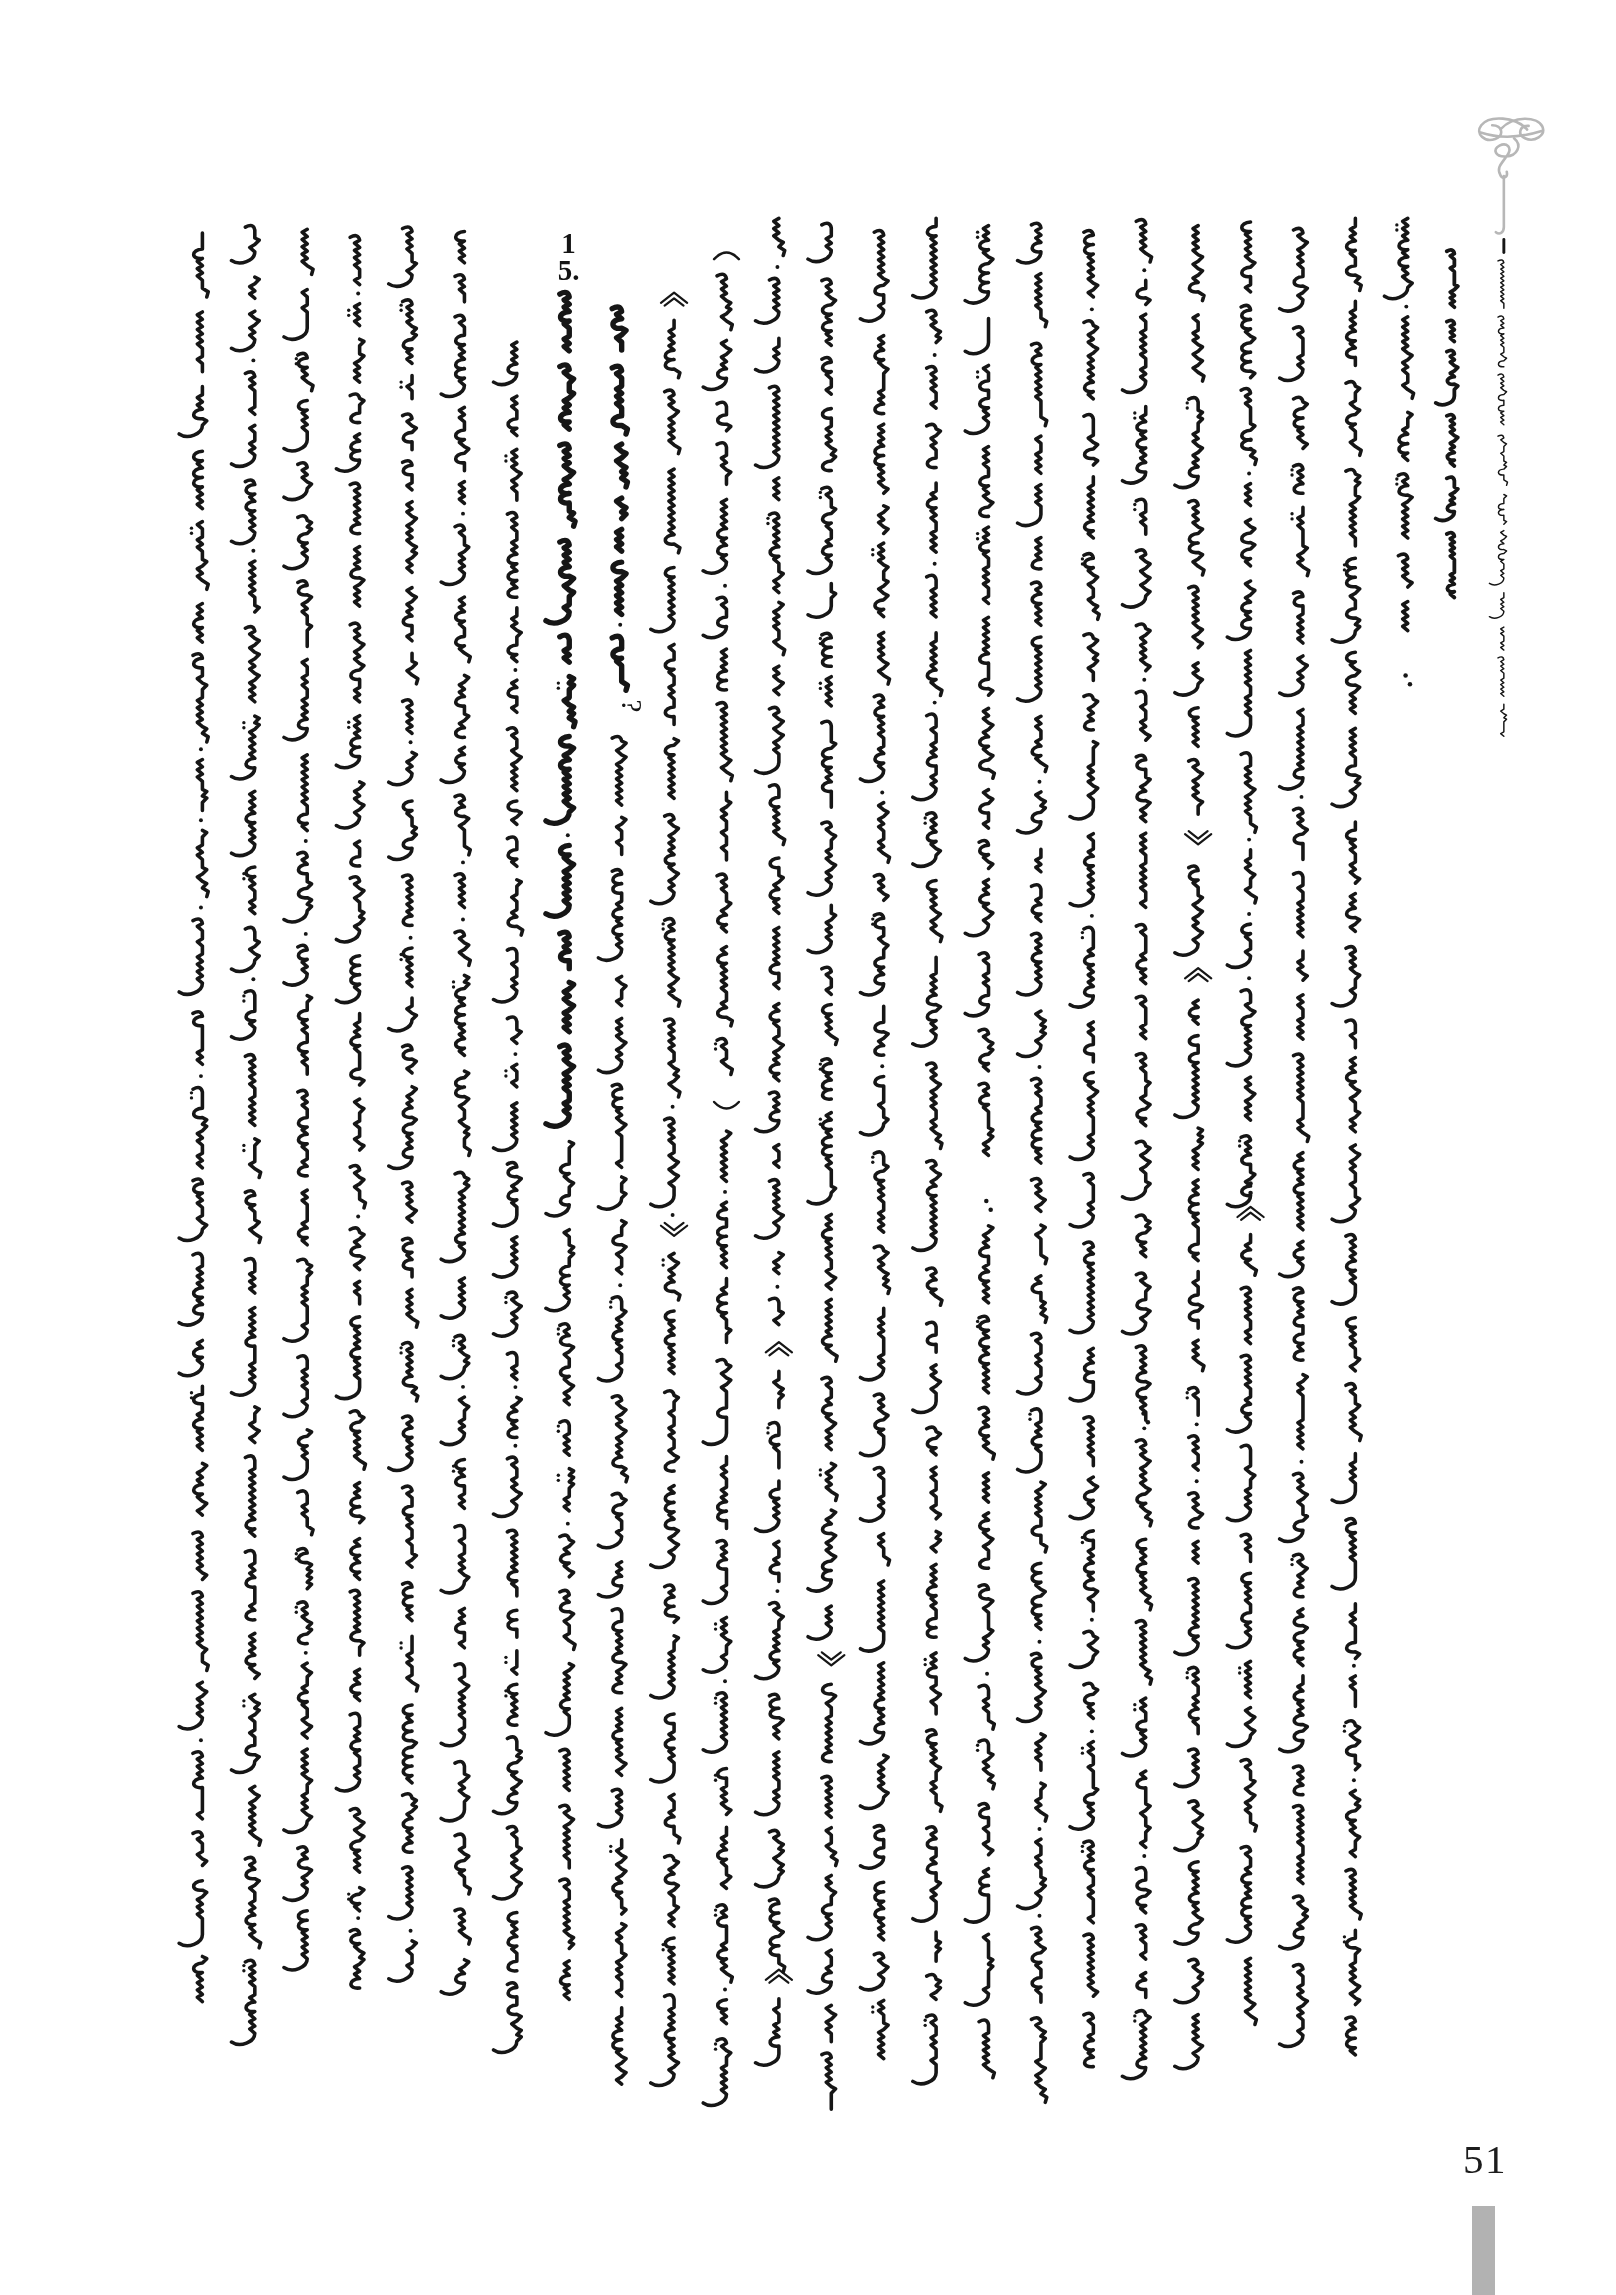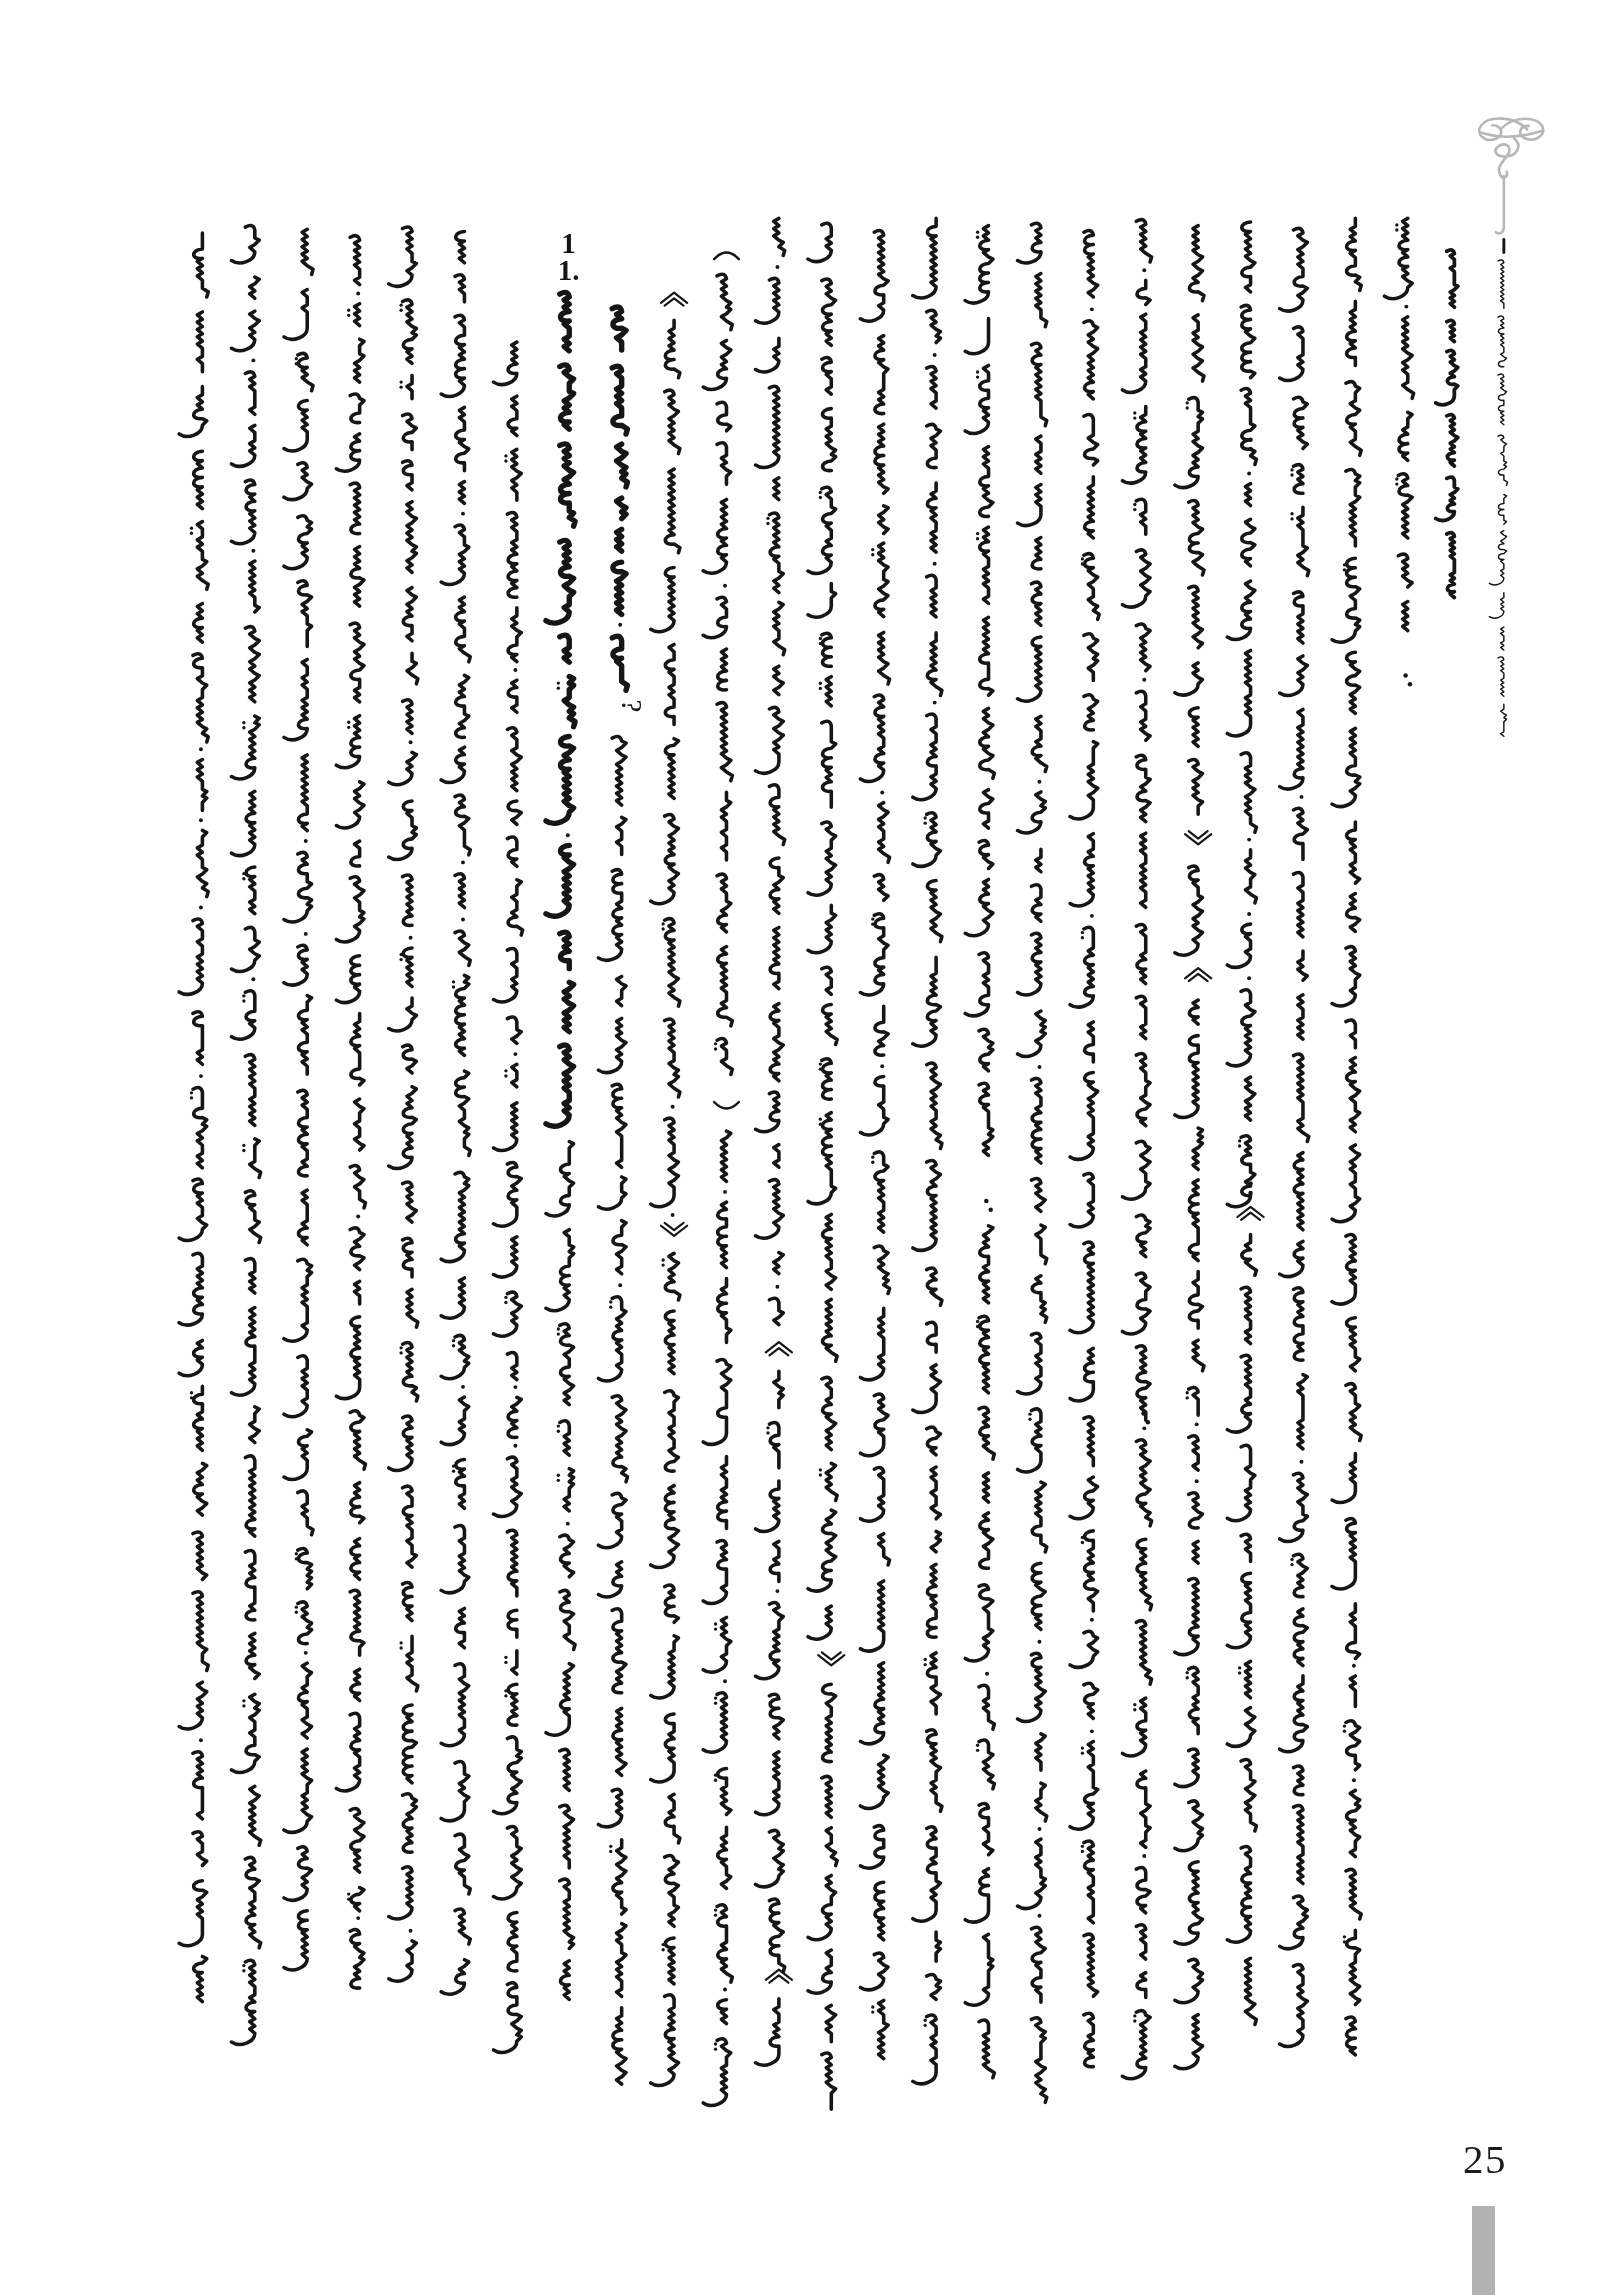--- a/index.html
+++ b/index.html
@@ -1009,19 +1009,19 @@
       </g>
       <g>
         <circle cx="1931" cy="928" r="3.1" fill="#161616"></circle>
         <circle cx="1937" cy="940" r="3.1" fill="#161616"></circle>
       </g>
       <g>
         <path d="M 2066,329 L 2066,347" fill="none" stroke="#161616" stroke-width="4" stroke-linecap="round" stroke-linejoin="round"></path>
       </g>
     </svg>
 
-  <div class="item-number">11.</div>
+  <div class="item-number">15.</div>
 
-  <div class="page-number">25</div>
+  <div class="page-number">51</div>
 
   <div class="footer-bar" style="background: rgb(178, 178, 178);"></div>
 </div>
 
 
 </body></html>

